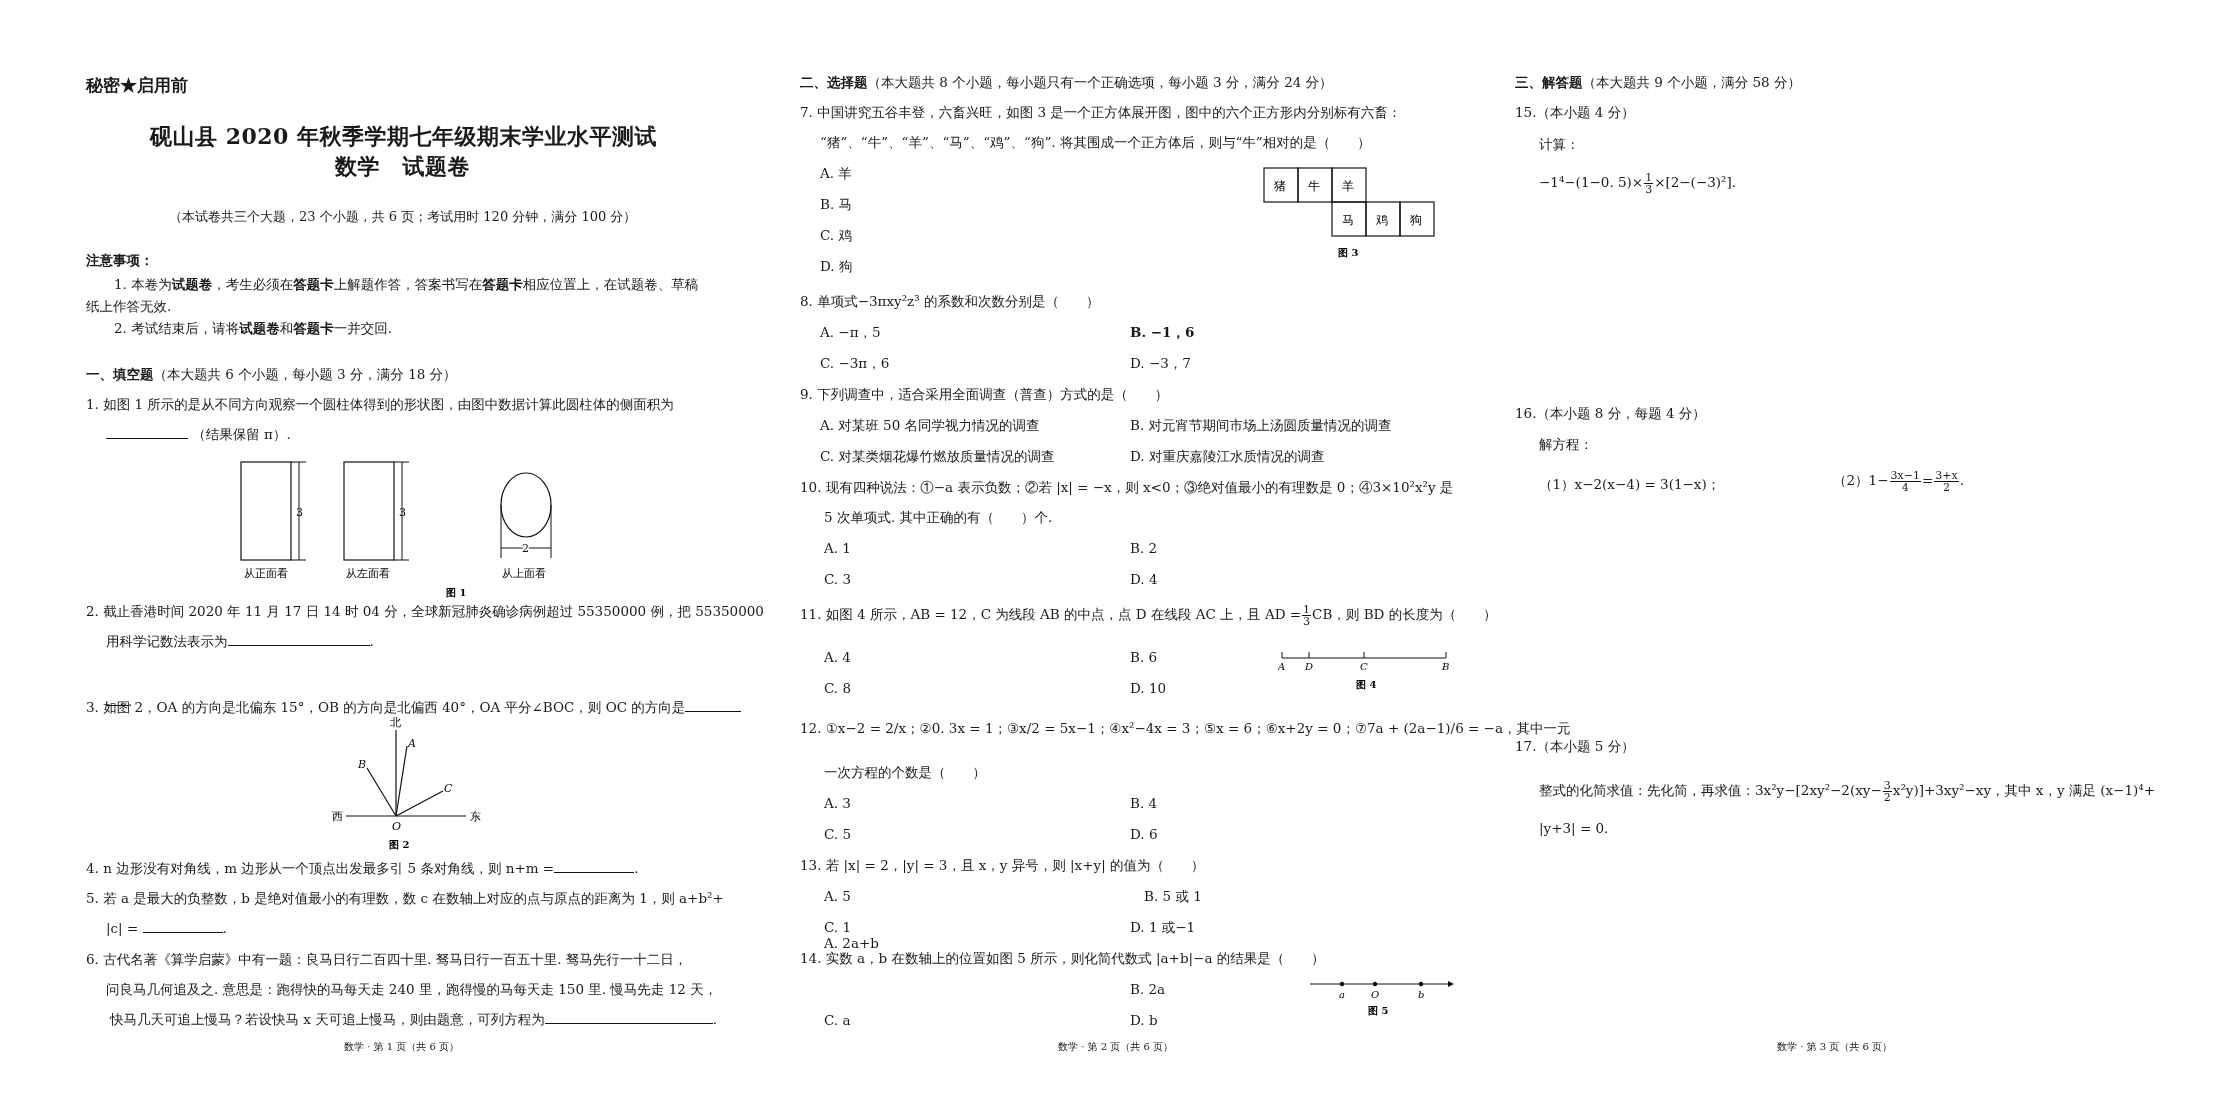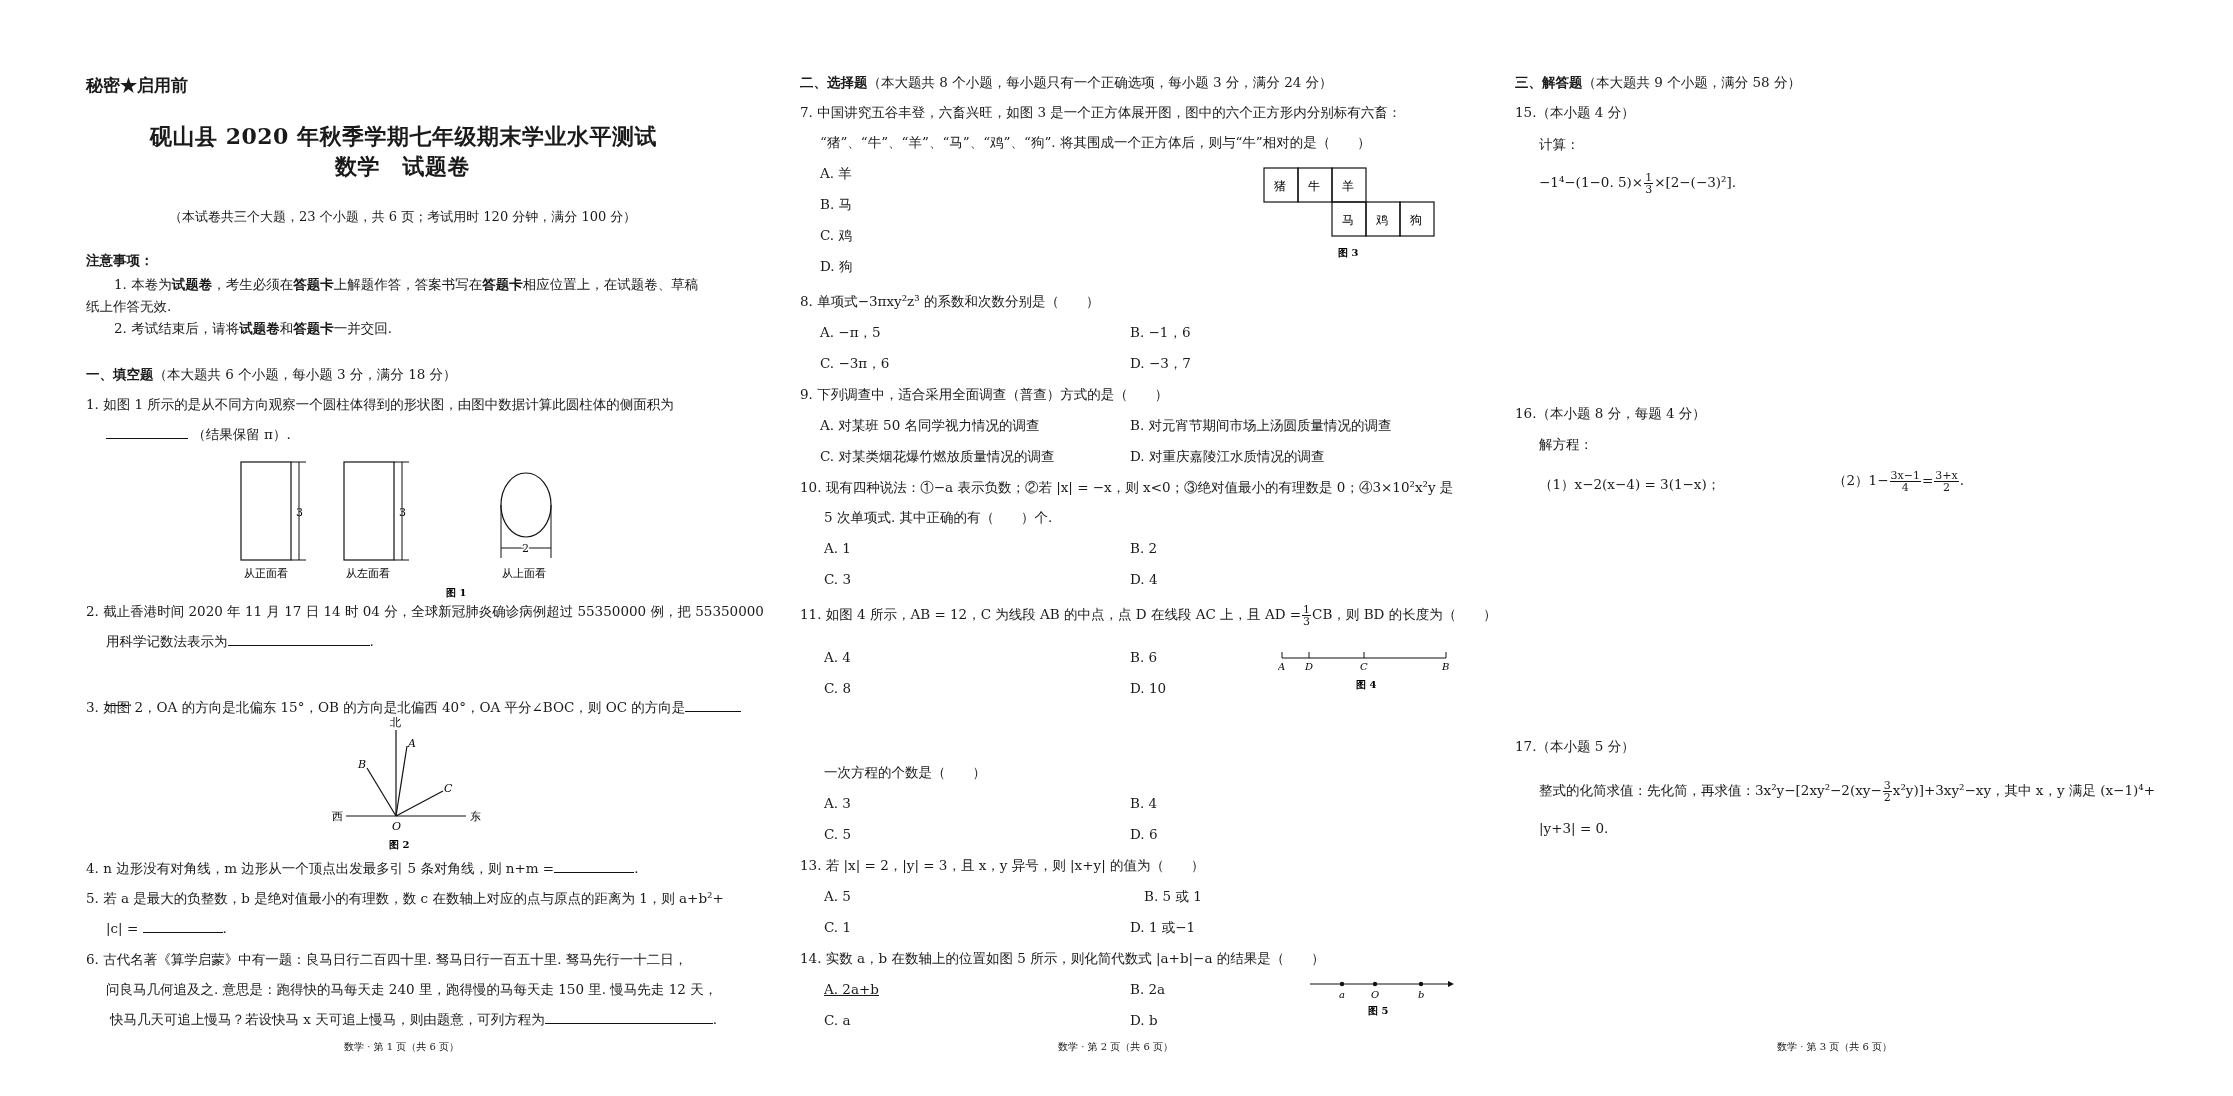--- a/index.html
+++ b/index.html
@@ -140,21 +140,21 @@
     <text x="46" y="26" font-size="12">牛</text>
     <text x="80" y="26" font-size="12">羊</text>
     <text x="80" y="60" font-size="12">马</text>
     <text x="114" y="60" font-size="12">鸡</text>
     <text x="148" y="60" font-size="12">狗</text>
     <text x="76" y="92" font-size="10" font-weight="bold">图 3</text>
   </svg>
 
   <div class="abs" style="left:0;top:293px;">8. 单项式−3πxy²z³ 的系数和次数分别是（　　）</div>
   <div class="abs opt" style="left:20px;top:324px;">A. −π，5</div>
-  <div class="abs opt" style="left:330px;top:324px;">B. −1，6</div>
+  <div class="abs opt" style="left:330px;top:324px;font-weight:bold;">B. −1，6</div>
   <div class="abs opt" style="left:20px;top:355px;">C. −3π，6</div>
   <div class="abs opt" style="left:330px;top:355px;">D. −3，7</div>
 
   <div class="abs" style="left:0;top:386px;">9. 下列调查中，适合采用全面调查（普查）方式的是（　　）</div>
   <div class="abs opt" style="left:20px;top:417px;">A. 对某班 50 名同学视力情况的调查</div>
   <div class="abs opt" style="left:330px;top:417px;">B. 对元宵节期间市场上汤圆质量情况的调查</div>
   <div class="abs opt" style="left:20px;top:448px;">C. 对某类烟花爆竹燃放质量情况的调查</div>
   <div class="abs opt" style="left:330px;top:448px;">D. 对重庆嘉陵江水质情况的调查</div>
 
   <div class="abs" style="left:0;top:479px;">10. 现有四种说法：①−a 表示负数；②若 |x| = −x，则 x&lt;0；③绝对值最小的有理数是 0；④3×10²x²y 是</div>
@@ -178,34 +178,35 @@
     <line x1="31" y1="6" x2="31" y2="12" stroke="#111"></line>
     <line x1="86" y1="6" x2="86" y2="12" stroke="#111"></line>
     <line x1="168" y1="6" x2="168" y2="12" stroke="#111"></line>
     <text x="0" y="24" font-size="10" font-style="italic">A</text>
     <text x="27" y="24" font-size="10" font-style="italic">D</text>
     <text x="82" y="24" font-size="10" font-style="italic">C</text>
     <text x="164" y="24" font-size="10" font-style="italic">B</text>
     <text x="78" y="42" font-size="10" font-weight="bold">图 4</text>
   </svg>
 
+  <div class="abs" style="left:0;top:720px;">12. ①x−2 = 2/x；②0. 3x = 1；③x/2 = 5x−1；④x²−4x = 3；⑤x = 6；⑥x+2y = 0；⑦7a + (2a−1)/6 = −a，其中一元</div>
   <div class="abs" style="left:24px;top:764px;">一次方程的个数是（　　）</div>
   <div class="abs opt" style="left:24px;top:795px;">A. 3</div>
   <div class="abs opt" style="left:330px;top:795px;">B. 4</div>
   <div class="abs opt" style="left:24px;top:826px;">C. 5</div>
   <div class="abs opt" style="left:330px;top:826px;">D. 6</div>
 
   <div class="abs" style="left:0;top:857px;">13. 若 |x| = 2，|y| = 3，且 x，y 异号，则 |x+y| 的值为（　　）</div>
   <div class="abs opt" style="left:24px;top:888px;">A. 5</div>
   <div class="abs opt" style="left:344px;top:888px;">B. 5 或 1</div>
   <div class="abs opt" style="left:24px;top:919px;">C. 1</div>
   <div class="abs opt" style="left:330px;top:919px;">D. 1 或−1</div>
 
   <div class="abs" style="left:0;top:950px;">14. 实数 a，b 在数轴上的位置如图 5 所示，则化简代数式 |a+b|−a 的结果是（　　）</div>
-  <div class="abs opt" style="left:24px;top:981px;text-decoration:underline;">A. 2a+b</div>
+  <div class="abs opt" style="left:24px;top:935px;">A. 2a+b</div>
   <div class="abs opt" style="left:330px;top:981px;">B. 2a</div>
   <div class="abs opt" style="left:24px;top:1012px;">C. a</div>
   <div class="abs opt" style="left:330px;top:1012px;">D. b</div>
 
   <svg class="abs" style="left:508px;top:974px;" width="150" height="50">
     <line x1="2" y1="10" x2="140" y2="10" stroke="#111" stroke-width="1.2"></line>
     <polygon points="140,7 146,10 140,13" fill="#111"></polygon>
     <circle cx="34" cy="10" r="2.2" fill="#111"></circle>
     <circle cx="67" cy="10" r="2.2" fill="#111"></circle>
     <circle cx="113" cy="10" r="2.2" fill="#111"></circle>

